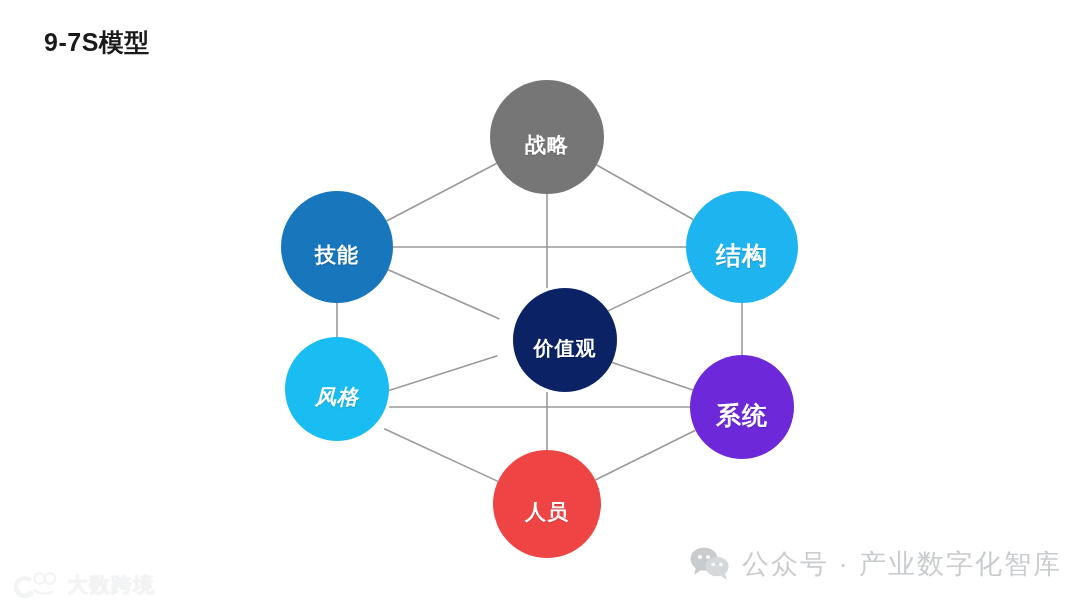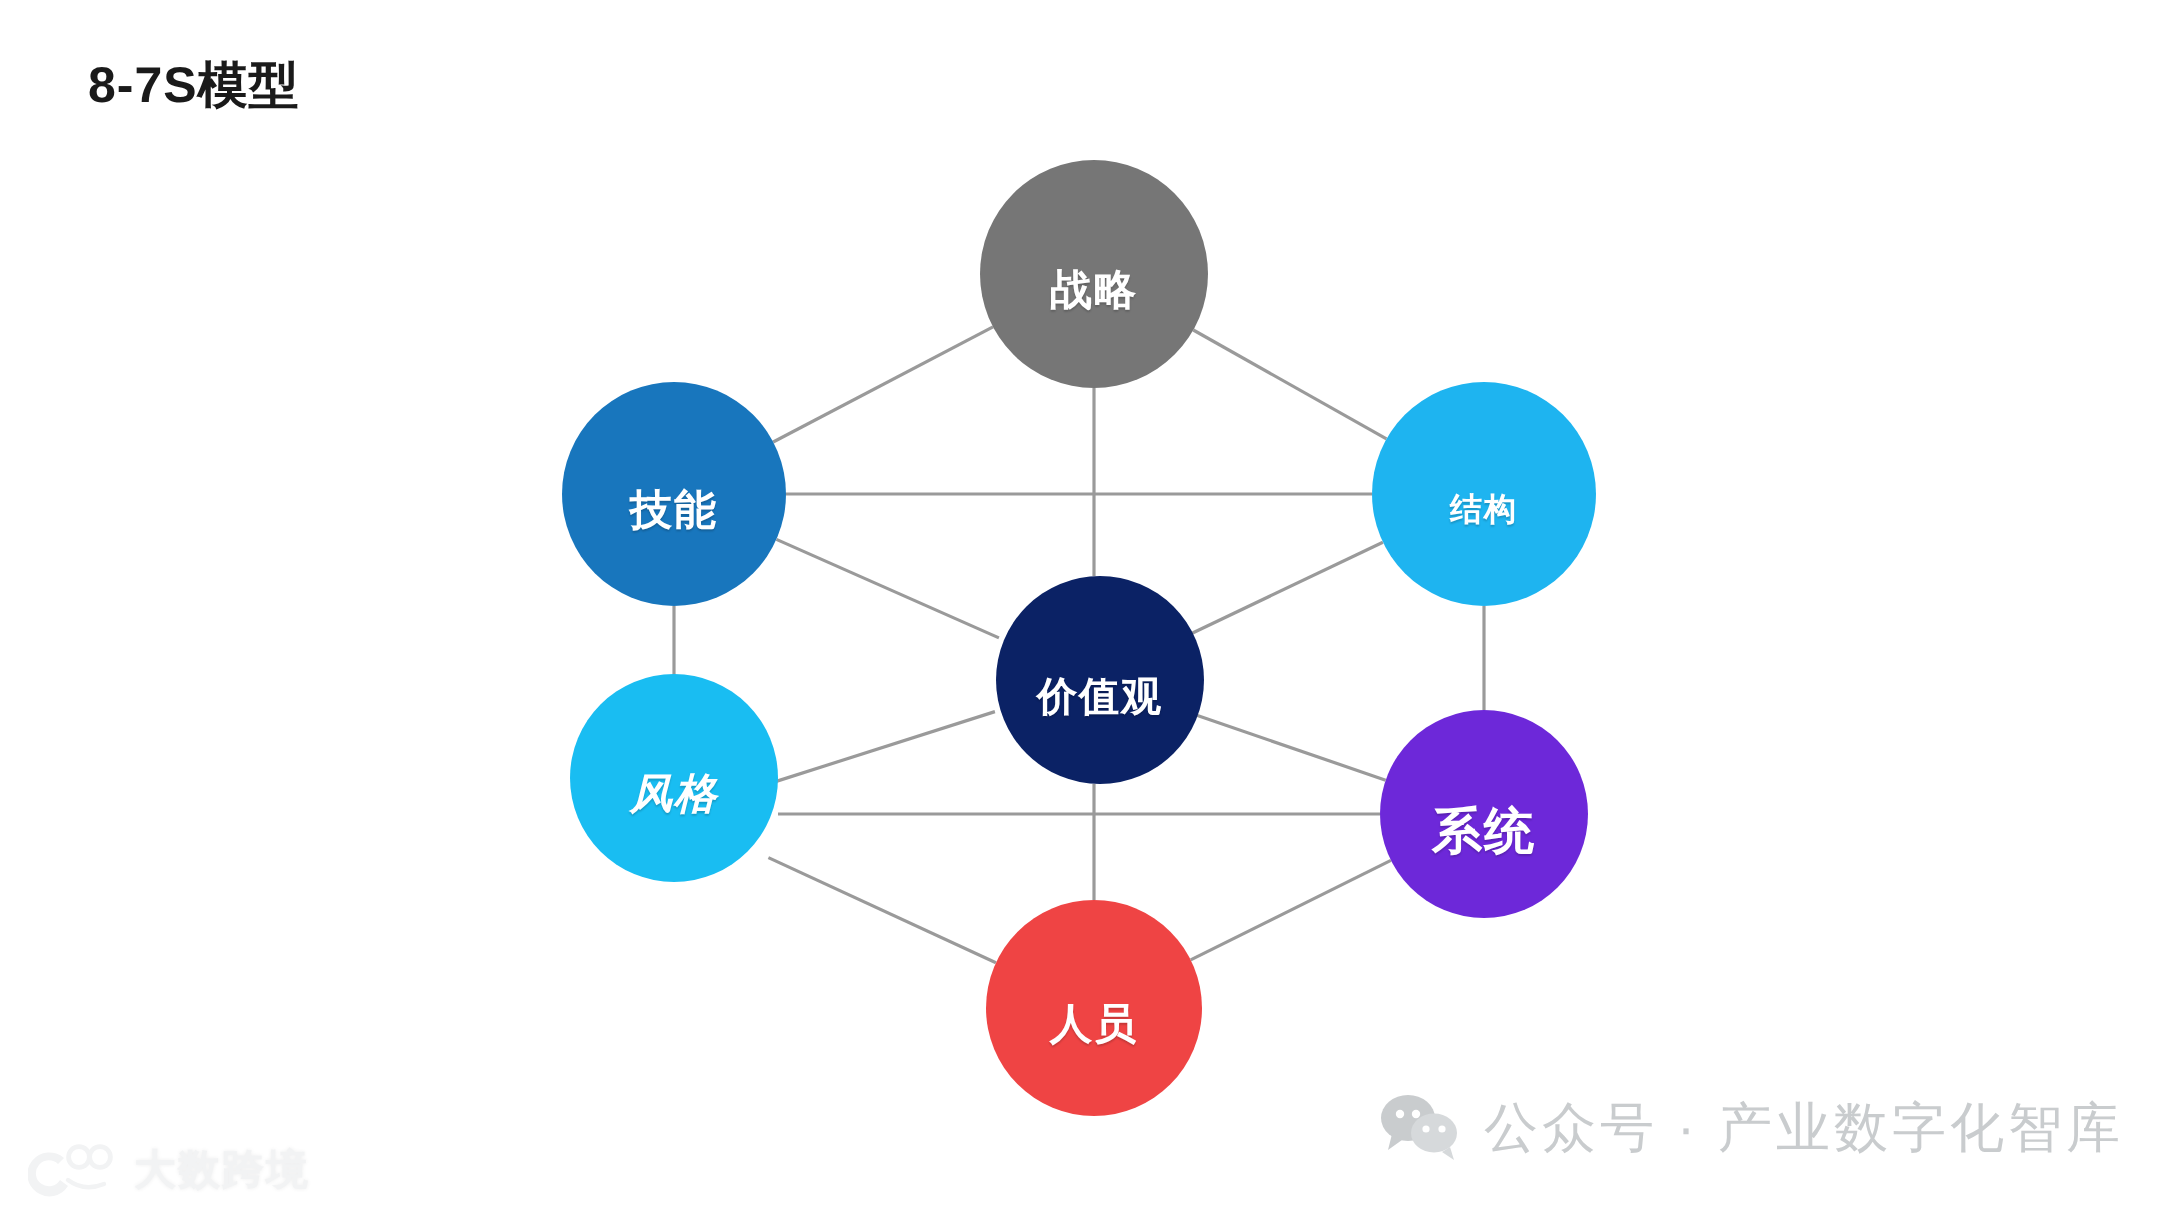--- a/index.html
+++ b/index.html
@@ -88,21 +88,21 @@
     font-weight: bold;
     letter-spacing: 1px;
     white-space: nowrap;
     text-shadow: 0 0 2px rgba(0,0,0,0.07);
   }
   .wm-left svg { display: block; }
 </style>
 </head>
 <body>
 
-<div class="page-title">8-7S模型</div>
+<div class="page-title">9-7S模型</div>
 
 <div class="diagram">
   <svg class="diagram-svg" viewBox="0 0 1080 608" xmlns="http://www.w3.org/2000/svg">
     <g id="edge-layer">
         <line x1="547" y1="288" x2="547" y2="194" stroke="#9a9a9a" stroke-width="1.6"></line>
         <line x1="499.4538317383788" y1="318.94383976985347" x2="388.2035658202075" y2="269.6758648632347" stroke="#9a9a9a" stroke-width="1.6"></line>
         <line x1="593.9353914225794" y1="317.61542870615443" x2="691.4541938526067" y2="271.1064613933722" stroke="#9a9a9a" stroke-width="1.6"></line>
         <line x1="497.46026742478034" y1="355.8055337263796" x2="386.53973257521966" y2="391.1944662736204" stroke="#9a9a9a" stroke-width="1.6"></line>
         <line x1="596.1781254977586" y1="356.89709952999914" x2="692.8218745022414" y2="390.10290047000086" stroke="#9a9a9a" stroke-width="1.6"></line>
         <line x1="547" y1="392" x2="547" y2="450" stroke="#9a9a9a" stroke-width="1.6"></line>
@@ -116,24 +116,24 @@
         <line x1="595.3485547514412" y1="479.9496932774882" x2="695.4421324615752" y2="430.159554621678" stroke="#9a9a9a" stroke-width="1.6"></line>
       </g>
   </svg>
   <div id="node-layer">
       <div class="node" style="left: 490px; top: 80px; width: 114px; height: 114px; background: rgb(118, 118, 118); font-size: 21px;">
         <span class="node-label">战略</span>
       </div>
       <div class="node" style="left: 281px; top: 191px; width: 112px; height: 112px; background: rgb(24, 118, 189); font-size: 21px; align-items: center;">
         <span class="node-label">技能</span>
       </div>
-      <div class="node" style="left: 686px; top: 191px; width: 112px; height: 112px; background: rgb(30, 180, 240); font-size: 16px;">
+      <div class="node" style="left: 686px; top: 191px; width: 112px; height: 112px; background: rgb(30, 180, 240); font-size: 25px;">
         <span class="node-label">结构</span>
       </div>
-      <div class="node" style="left: 498px; top: 288px; width: 104px; height: 104px; background: rgb(11, 34, 101); font-size: 20px;">
+      <div class="node" style="left: 513px; top: 288px; width: 104px; height: 104px; background: rgb(11, 34, 101); font-size: 20px;">
         <span class="node-label">价值观</span>
       </div>
       <div class="node" style="left: 285px; top: 337px; width: 104px; height: 104px; background: rgb(25, 189, 242); font-size: 21px; font-style: italic;">
         <span class="node-label">风格</span>
       </div>
       <div class="node" style="left: 690px; top: 355px; width: 104px; height: 104px; background: #6d28d9; font-size: 25px;">
         <span class="node-label">系统</span>
       </div>
       <div class="node" style="left: 493px; top: 450px; width: 108px; height: 108px; background: #ef4444; font-size: 21px;">
         <span class="node-label">人员</span>

